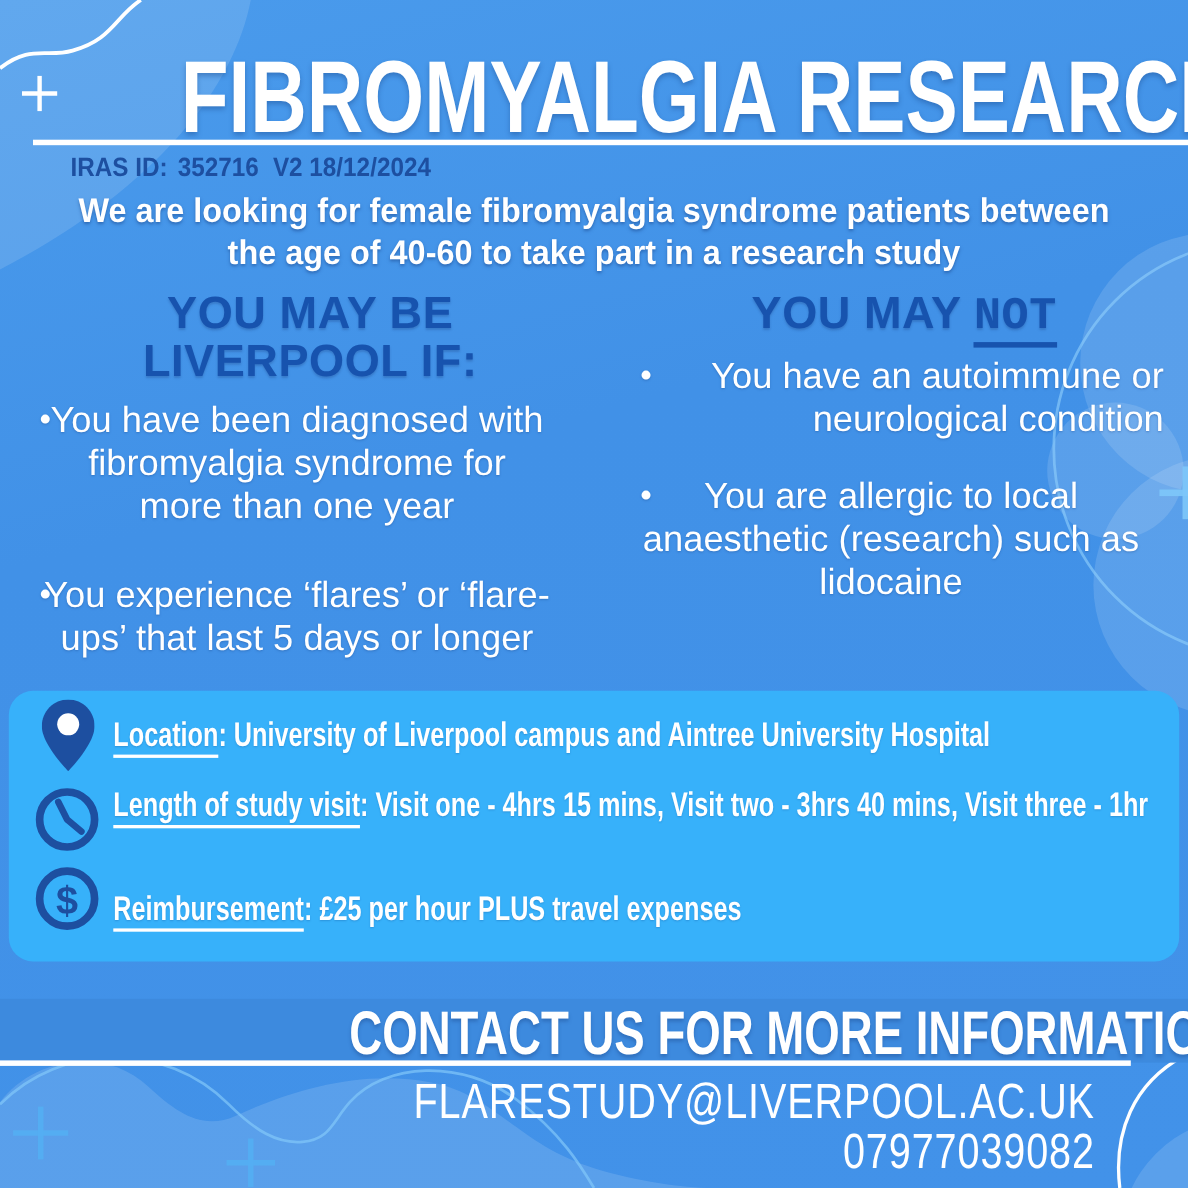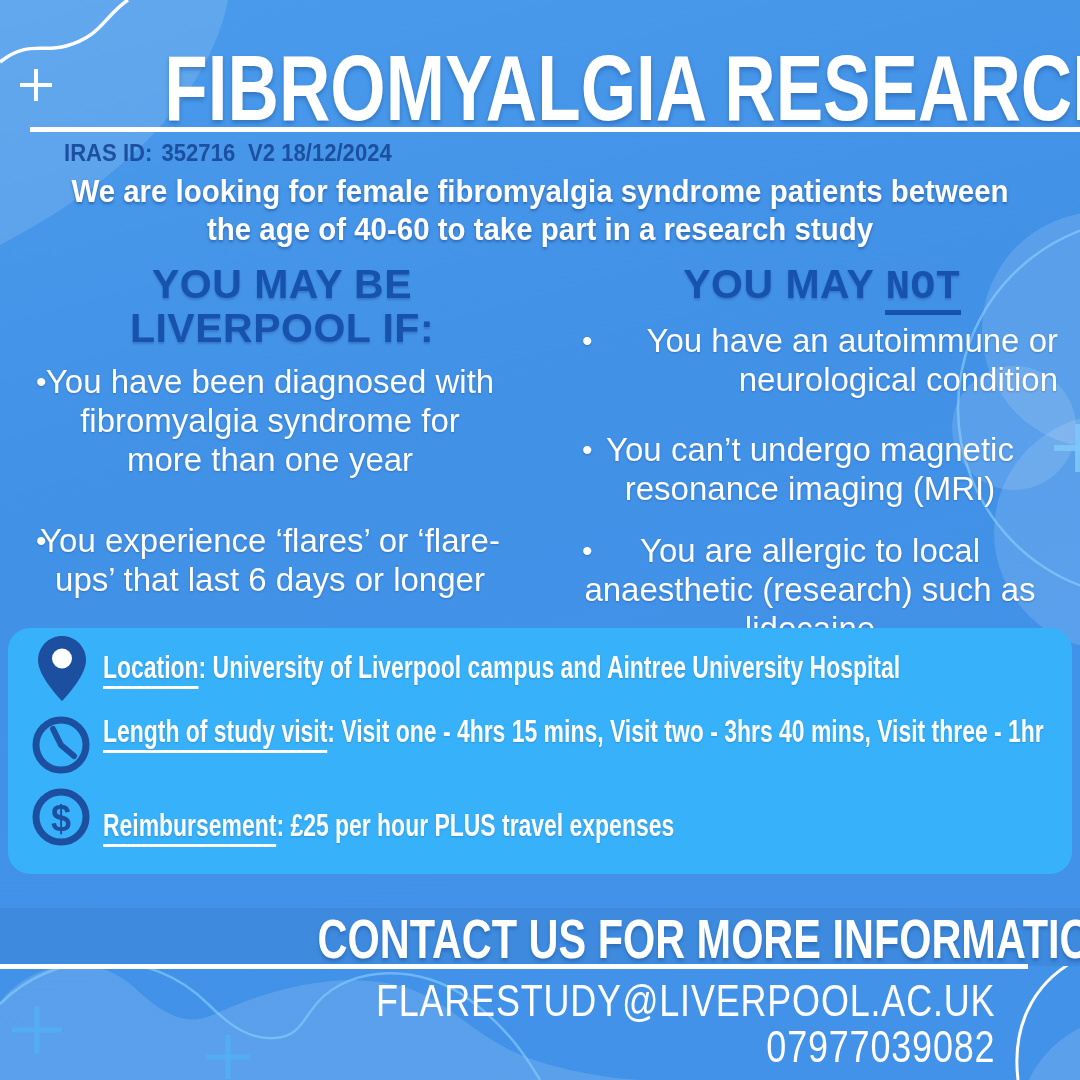--- a/index.html
+++ b/index.html
@@ -121,30 +121,29 @@
     </p>
 
     <section class="columns">
       <div class="col left">
         <h2>
           <span>YOU MAY BE</span><br>
           <span>LIVERPOOL IF:</span>
         </h2>
         <ul>
           <li><span>You have been diagnosed with fibromyalgia syndrome for more than one year</span></li>
-          <li><span>You experience ‘flares’ or ‘flare-ups’ that last 6 days or longer</span></li>
+          <li><span>You experience ‘flares’ or ‘flare-ups’ that last 5 days or longer</span></li>
         </ul>
       </div>
       <div class="col right">
         <h2>
           <span>YOU MAY </span><span class="u">NOT</span><br>
         </h2>
         <ul>
           <li><span>You have an autoimmune or neurological condition</span></li>
-          <li><span>You can’t undergo magnetic resonance imaging (MRI)</span></li>
           <li><span>You are allergic to local anaesthetic (research) such as lidocaine</span></li>
         </ul>
       </div>
     </section>
 
     <section class="panel">
       <span class="d-icon pin">
         <svg width="48" height="66" viewBox="0 0 48 66">
           <path d="M24 0C10.7 0 0 10.8 0 24.2 0 40.8 24 65 24 65s24-24.2 24-40.8C48 10.8 37.3 0 24 0z" fill="var(--icon-navy)"></path>
           <circle cx="24" cy="22.5" r="10" fill="#ffffff"></circle>

